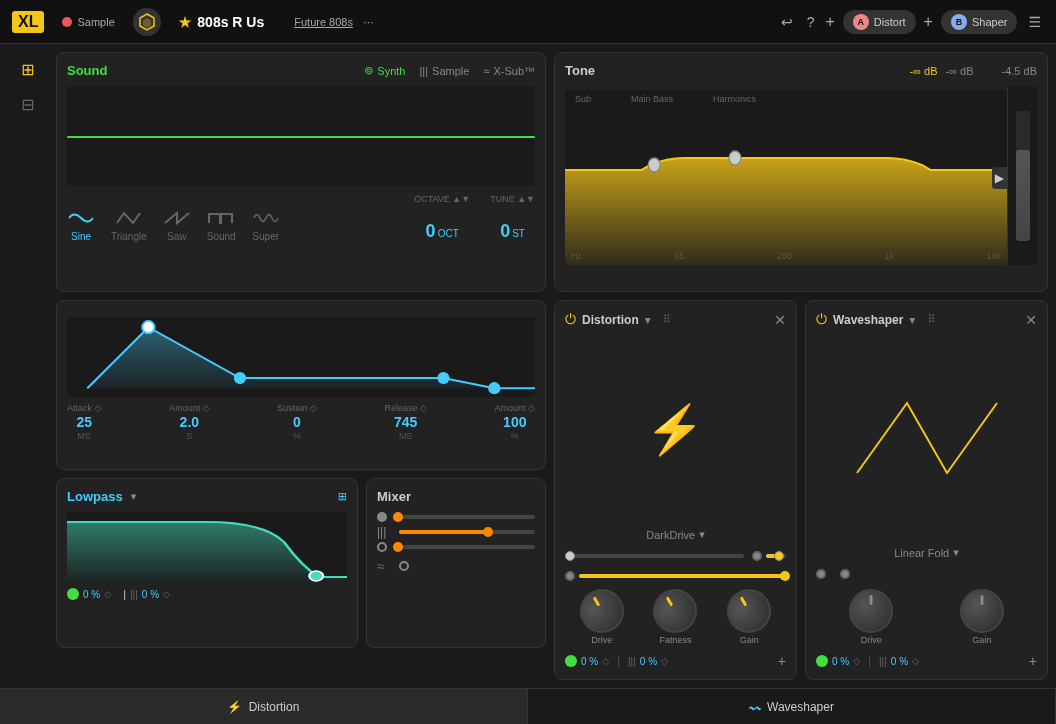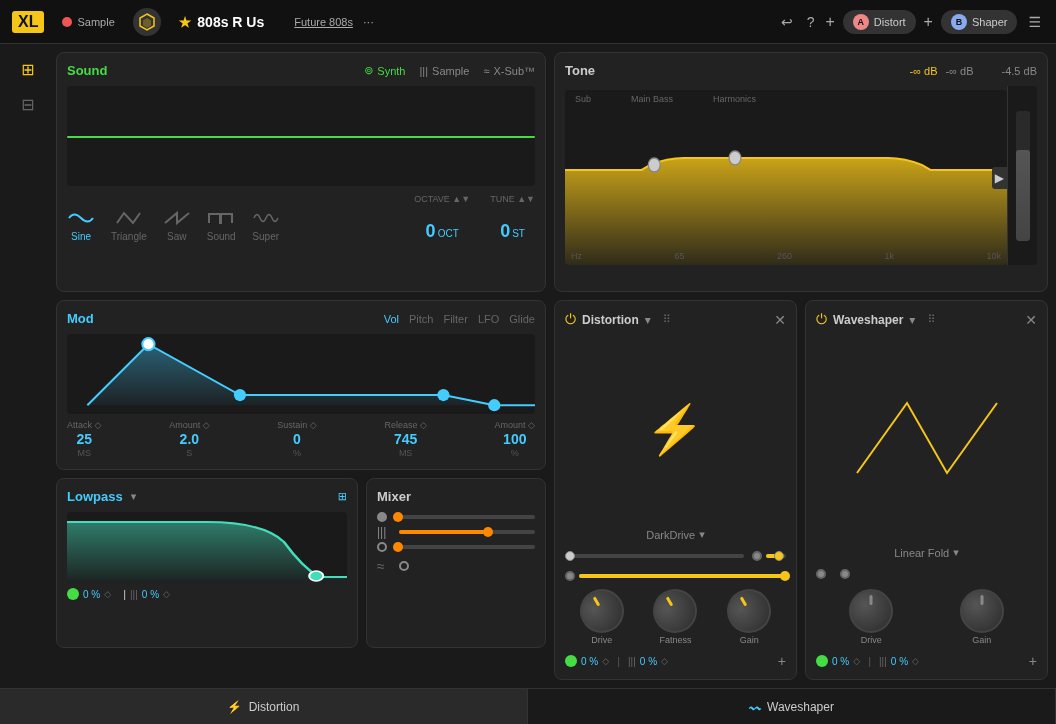--- a/index.html
+++ b/index.html
@@ -495,30 +495,20 @@
             <div style="display:flex;align-items:baseline;gap:2px">
               <span class="param-value">0</span>
               <span class="param-unit">ST</span>
             </div>
           </div>
         </div>
       </div>
     </div>
 
     <div class="panel-box mod-panel">
-      <div class="panel-header">
-        <span class="panel-title">Mod</span>
-        <div class="mod-tabs">
-          <span class="mod-tab active">Vol</span>
-          <span class="mod-tab">Pitch</span>
-          <span class="mod-tab">Filter</span>
-          <span class="mod-tab">LFO</span>
-          <span class="mod-tab">Glide</span>
-        </div>
-      </div>
 
       <div class="mod-graph">
         <svg class="env-graph" viewBox="0 0 460 80" preserveAspectRatio="none">
           <defs>
             <linearGradient id="envGrad" x1="0" y1="0" x2="0" y2="1">
               <stop offset="0%" stop-color="#4cf" stop-opacity="0.4"></stop>
               <stop offset="100%" stop-color="#4cf" stop-opacity="0.05"></stop>
             </linearGradient>
           </defs>
 

